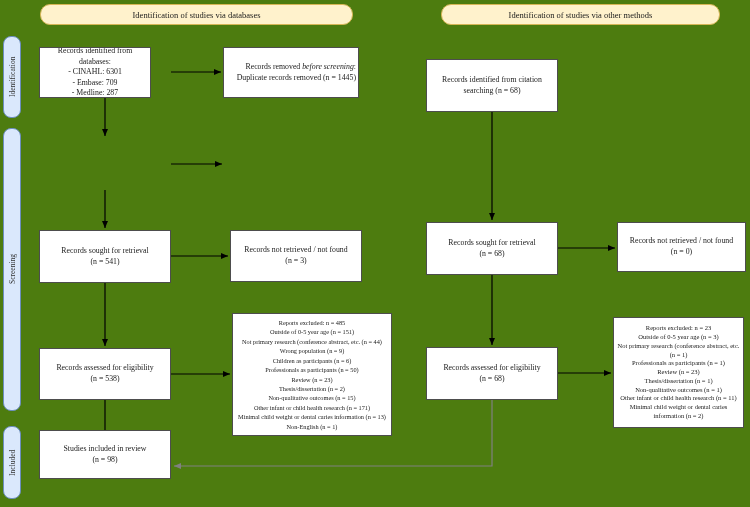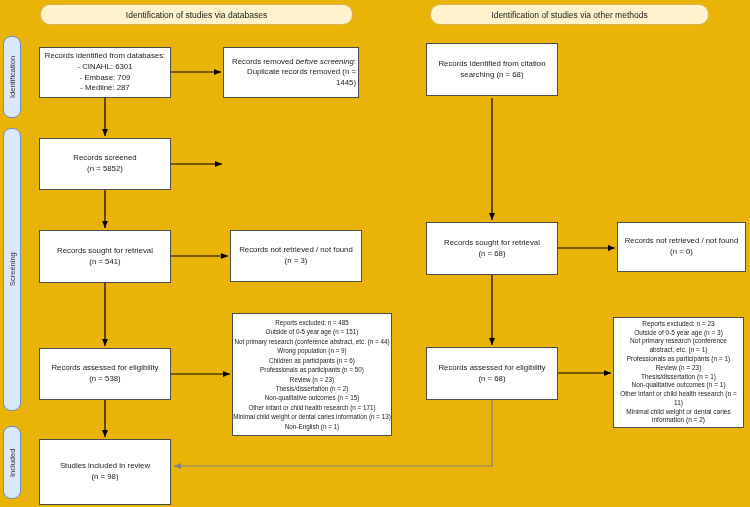--- a/index.html
+++ b/index.html
@@ -4,22 +4,22 @@
 <style>
   :root{
     --header-bg:#fff2cc; --header-border:#d6b656;
     --sidebar-bg:#dae8fc; --sidebar-border:#6c8ebf;
     --box-bg:#ffffff; --box-border:#4d4d4d;
     --arrow-black:#000000; --arrow-gray:#808080;
     --text:#1a1a1a;
   }
   html,body{margin:0;padding:0;background:#ffffff;}
   #canvas{
-    position:relative; width:750px; height:507px; background:#eab308;
-    font-family:Liberation Sans, sans-serif; color:var(--text);
+    position:relative; width:750px; height:507px; background:#4d7c0f;
+    font-family:Liberation Serif, serif; color:var(--text);
     overflow:hidden;
   }
   .hdr{
     position:absolute; box-sizing:border-box;
     background:var(--header-bg); border:1px solid var(--header-border);
     border-radius:10px; display:flex; align-items:center; justify-content:center;
     font-size:8.5px; text-align:center;
   }
   .side{
     position:absolute; box-sizing:border-box;
@@ -67,37 +67,35 @@
     <line class="ln" x1="171" y1="256" x2="228" y2="256" marker-end="url(#mb)"></line>
     <line class="ln" x1="171" y1="374" x2="230" y2="374" marker-end="url(#mb)"></line>
     <line class="ln" x1="492" y1="98" x2="492" y2="220" marker-end="url(#mb)"></line>
     <line class="ln" x1="492" y1="275" x2="492" y2="345" marker-end="url(#mb)"></line>
     <line class="ln" x1="558" y1="248" x2="615" y2="248" marker-end="url(#mb)"></line>
     <line class="ln" x1="558" y1="373" x2="611" y2="373" marker-end="url(#mb)"></line>
     <path class="ln-gray" d="M492,400 L492,466 L174,466" marker-end="url(#mg)"></path>
   </svg>
 
   <div class="hdr" style="left:40px;top:4px;width:313px;height:21px">Identification of studies via databases</div>
-  <div class="hdr" style="left:430px;top:4px;width:279px;height:21px">Identification of studies via other methods</div>
+  <div class="hdr" style="left:441px;top:4px;width:279px;height:21px">Identification of studies via other methods</div>
 
   <div class="side" style="left:3px;top:36px;width:18px;height:82px">Identification</div>
   <div class="side" style="left:3px;top:128px;width:18px;height:283px">Screening</div>
   <div class="side" style="left:3px;top:426px;width:18px;height:73px">Included</div>
 
-  <div class="box" style="left:39px;top:47px;width:132px;height:51px">Records identified from databases:
+  <div class="box" style="left:39px;top:47px;width:112px;height:51px">Records identified from databases:
 - CINAHL: 6301
 - Embase: 709
 - Medline: 287</div>
 
   <div class="box" style="left:223px;top:47px;width:136px;height:51px">
     <div class="inline-text"><span>Records removed </span><em>before screening</em><span>: Duplicate records removed (n = 1445)</span></div>
   </div>
 
-  <div class="box" style="left:39px;top:138px;width:132px;height:52px">Records screened
-(n = 5852)</div>
 
 
   <div class="box" style="left:39px;top:230px;width:132px;height:53px">Records sought for retrieval
 (n = 541)</div>
 
   <div class="box" style="left:230px;top:230px;width:132px;height:52px">Records not retrieved / not found
 (n = 3)</div>
 
   <div class="box" style="left:39px;top:348px;width:132px;height:52px">Records assessed for eligibility
 (n = 538)</div>
@@ -108,24 +106,24 @@
 Wrong population (n = 9)
 Children as participants (n = 6)
 Professionals as participants (n = 50)
 Review (n = 23)
 Thesis/dissertation (n = 2)
 Non-qualitative outcomes (n = 15)
 Other infant or child health research (n = 171)
 Minimal child weight or dental caries information (n = 13)
 Non-English (n = 1)</div>
 
-  <div class="box" style="left:39px;top:439px;width:132px;height:66px">Studies included in review
+  <div class="box" style="left:39px;top:430px;width:132px;height:49px">Studies included in review
 (n = 98)</div>
 
-  <div class="box" style="left:426px;top:43px;width:132px;height:53px">Records identified from citation
+  <div class="box" style="left:426px;top:59px;width:132px;height:53px">Records identified from citation
 searching (n = 68)</div>
 
   <div class="box" style="left:426px;top:222px;width:132px;height:53px">Records sought for retrieval
 (n = 68)</div>
 
   <div class="box" style="left:617px;top:222px;width:129px;height:50px">Records not retrieved / not found
 (n = 0)</div>
 
   <div class="box" style="left:426px;top:347px;width:132px;height:53px">Records assessed for eligibility
 (n = 68)</div>

